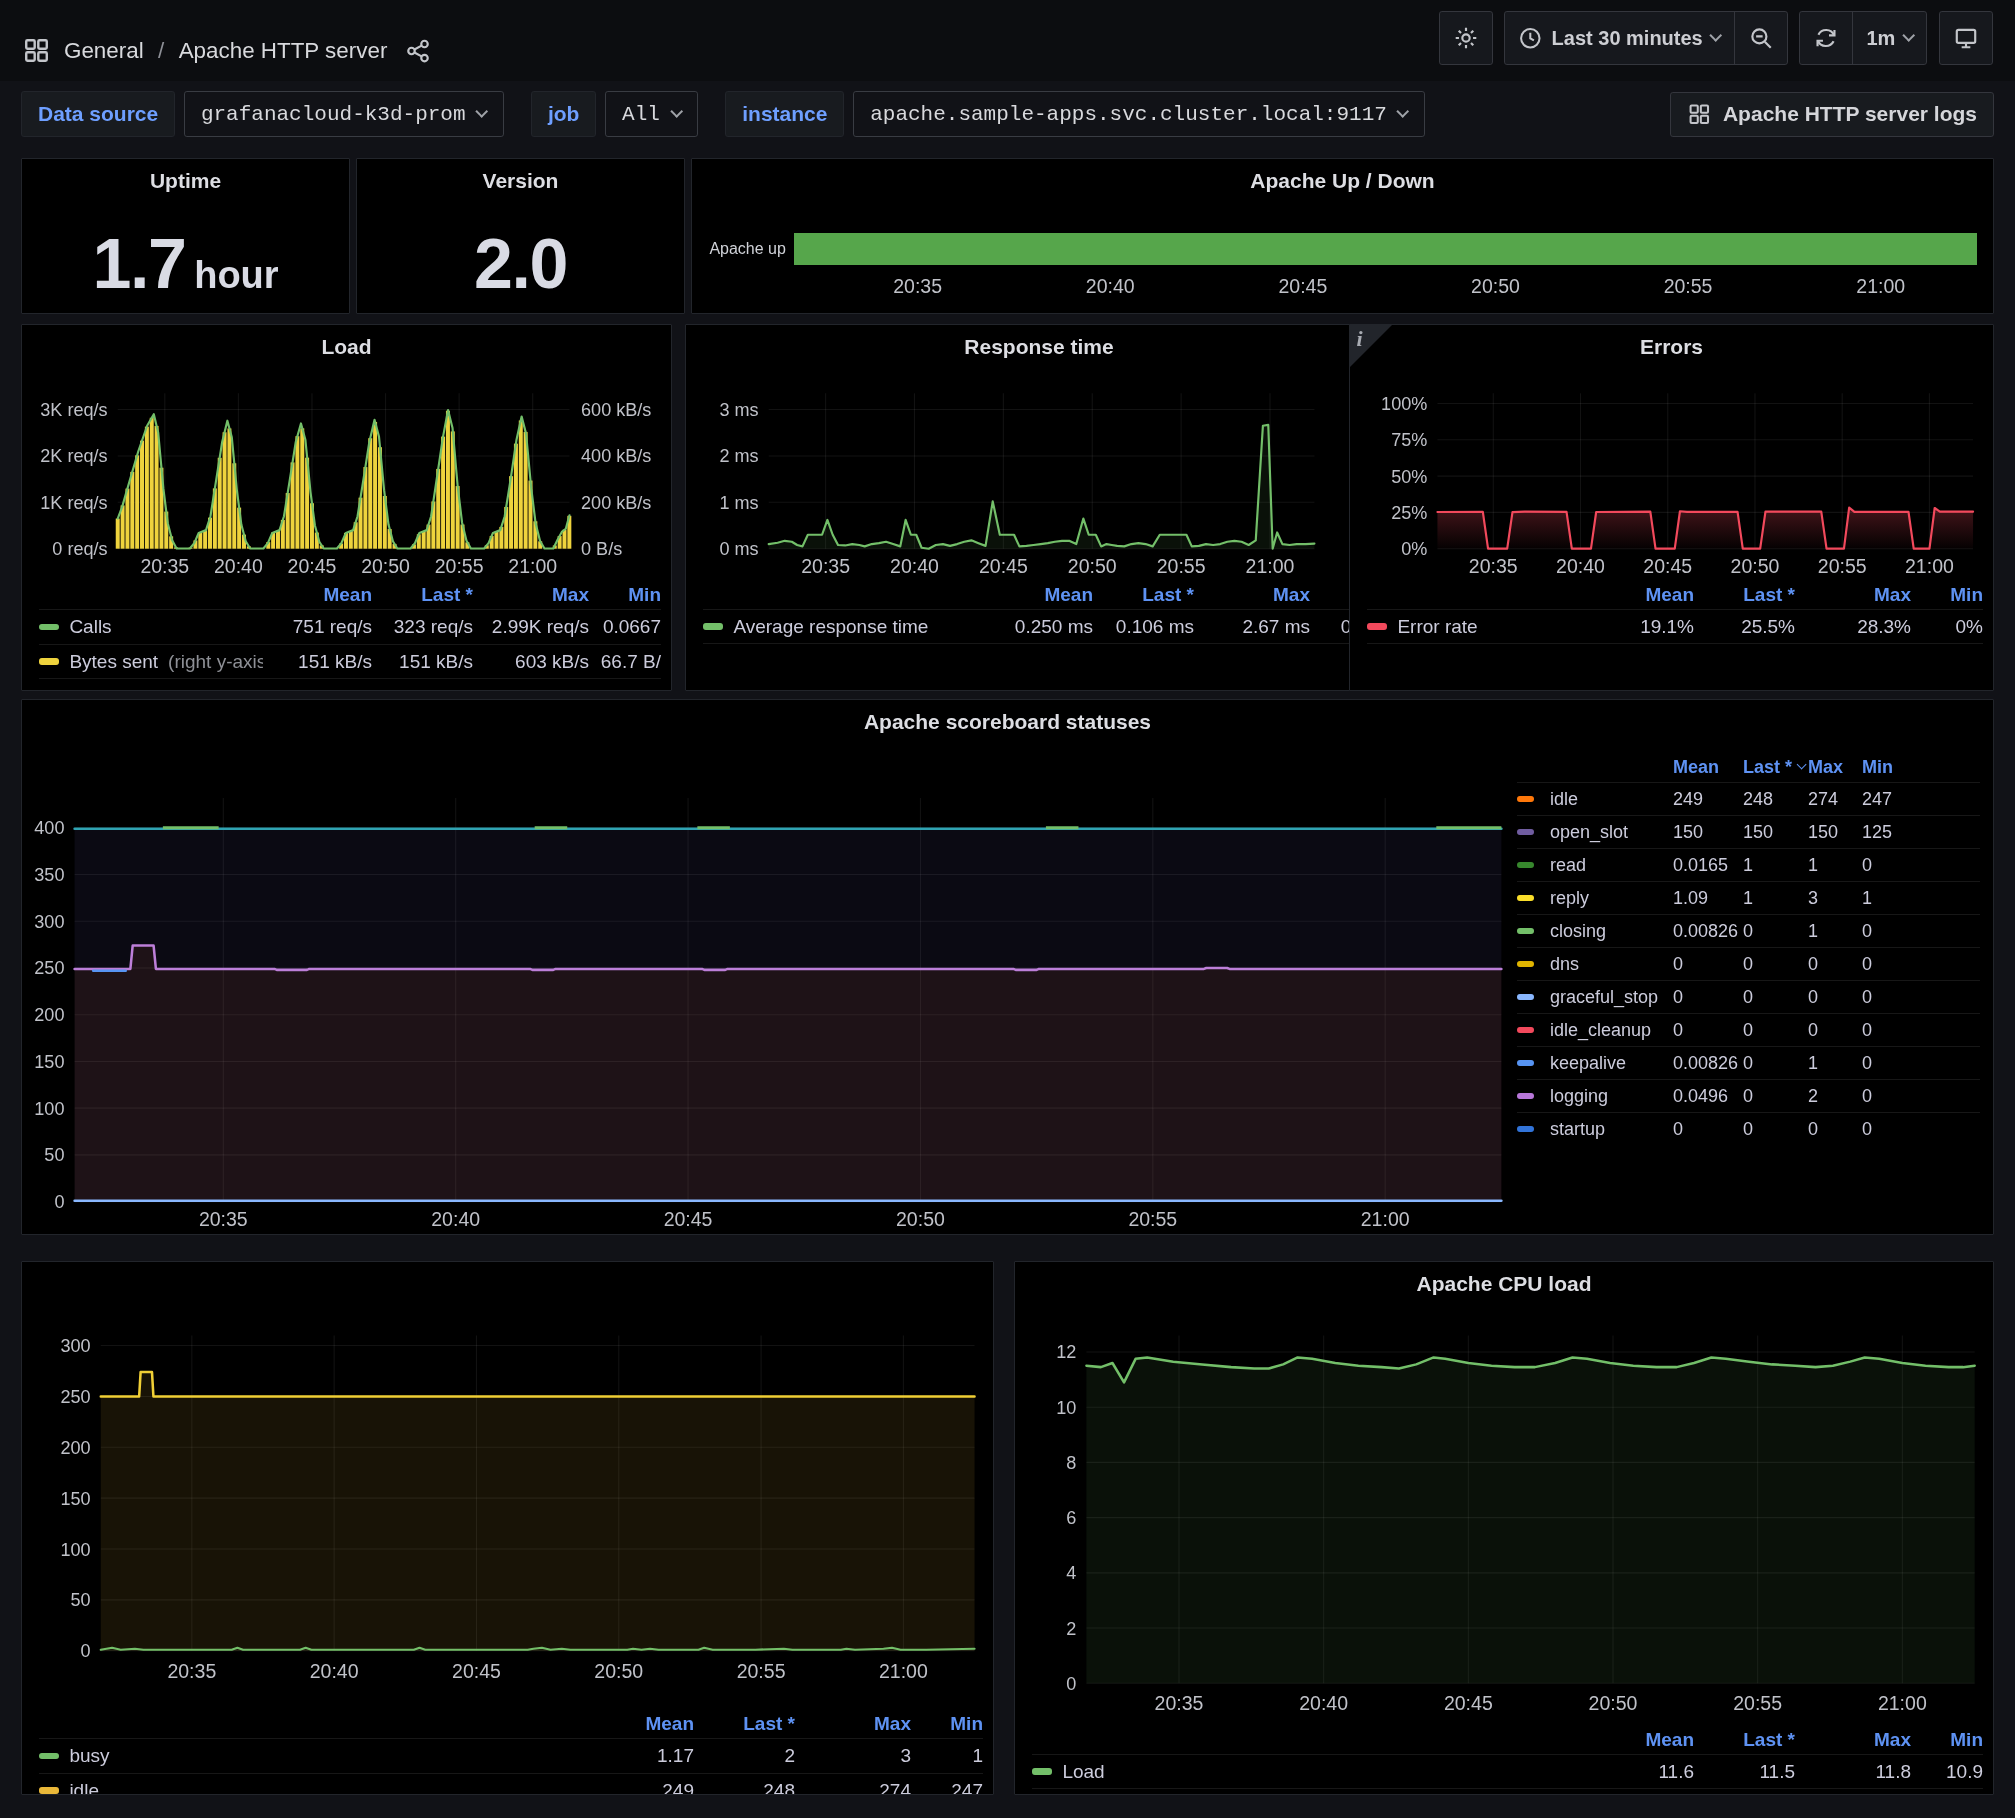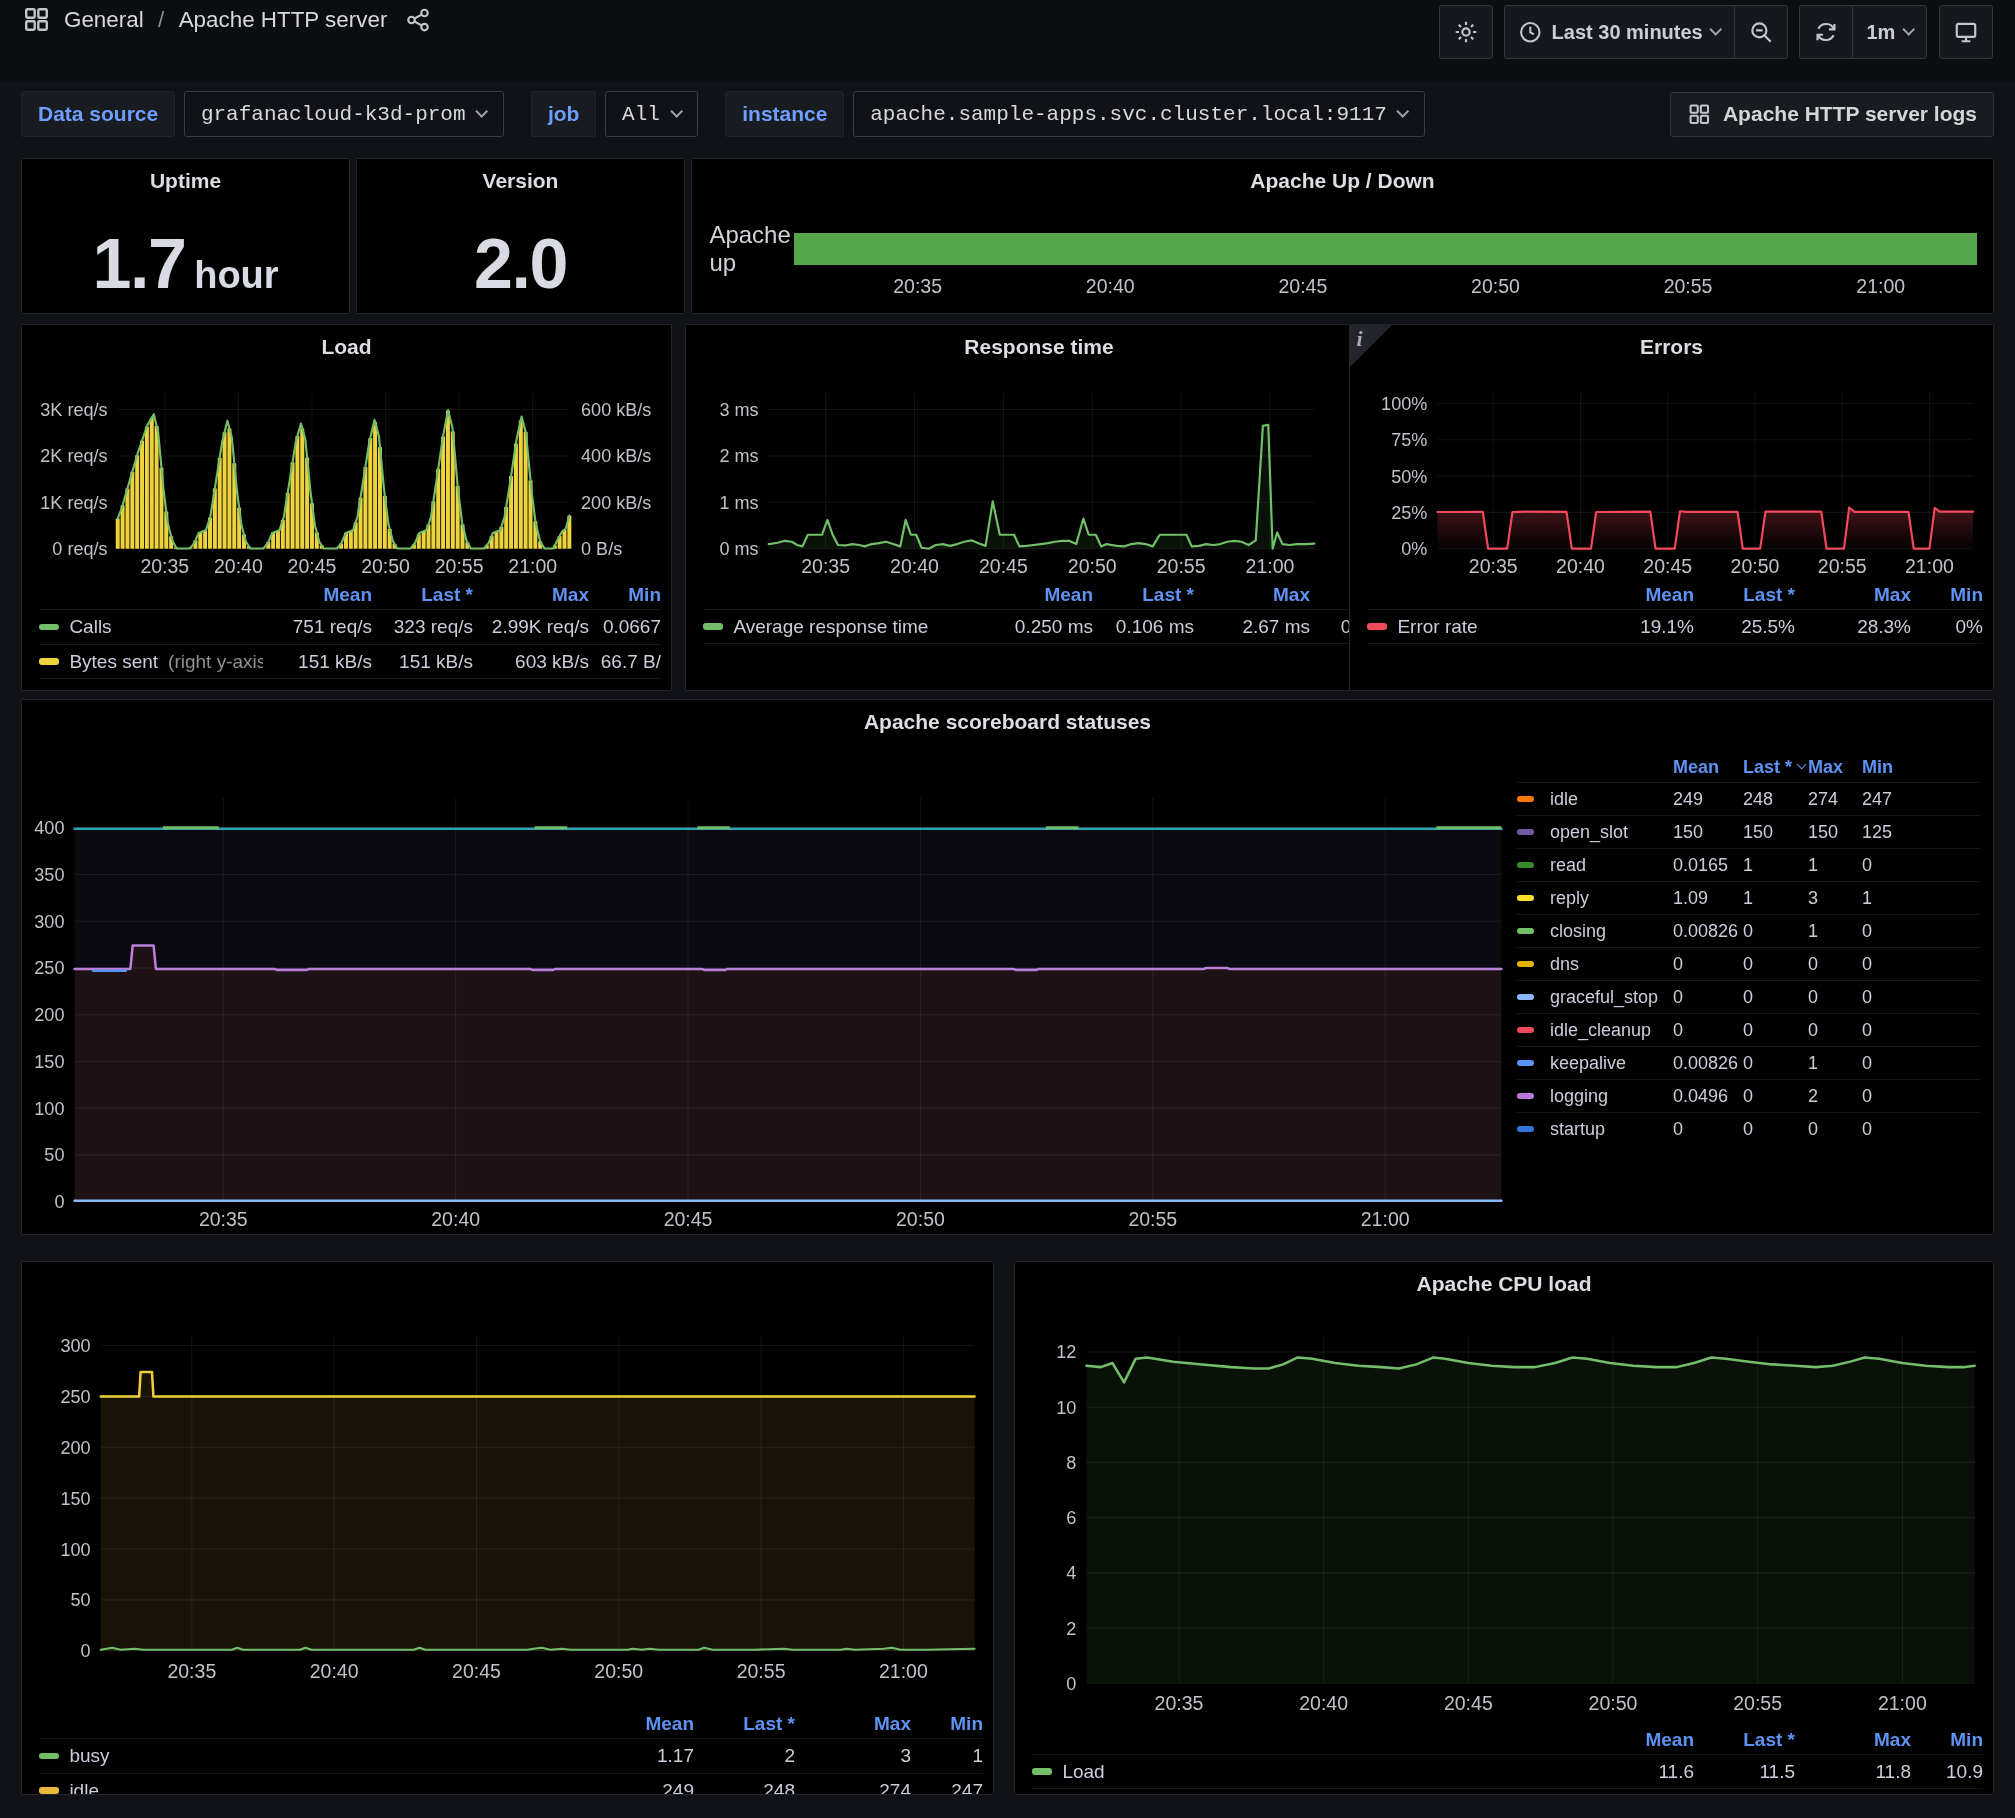--- a/index.html
+++ b/index.html
@@ -1,19 +1,19 @@
 <!DOCTYPE html>
 <html style="font-size:11.6px"><head>
 <meta charset="utf-8">
 <style>
   html,body{margin:0;padding:0;background:#111217;width:2015px;height:1819px;
     font-family:"Liberation Sans",sans-serif;color:#ccccdc;-webkit-font-smoothing:antialiased;}
   *{box-sizing:border-box}
   .topbar{position:absolute;left:0;top:0;width:2015px;height:81px;background:#0c0d10;
-    display:flex;align-items:flex-start;justify-content:space-between;padding:5px 22px;}
+    display:flex;align-items:flex-end;justify-content:space-between;padding:16px 22px;}
   .crumbs{display:flex;align-items:center;gap:13px;font-size:22.4px;color:#d8d9dd;}
   .crumbs .sep{color:#8e9097;margin:0 1.4px;}
   .icon-btn svg,.crumbs svg{display:block}
   .toolbar{display:flex;align-items:center;gap:11.6px;}
   .tgroup{display:flex;align-items:stretch;height:54px;background:#16181d;border:0.7px solid #34363d;border-radius:2.9px;overflow:hidden;}
   .tseg{display:flex;align-items:center;gap:8.7px;padding:0 13px;font-size:20px;font-weight:600;color:#cdced3;cursor:pointer;}
   .tseg + .tseg{border-left:0.7px solid #34363d;}
   .chev{width:9.4px;height:9.4px;border-right:2.2px solid #9fa2a8;border-bottom:2.2px solid #9fa2a8;
     transform:rotate(45deg) translate(-1.4px,-1.4px);display:inline-block;}
   .filters{position:absolute;left:21px;top:91px;width:1973px;height:46px;display:flex;align-items:center;gap:8.7px;}
@@ -44,21 +44,21 @@
   .lg-note{color:#8e9096;}
   .legend-right{position:absolute;}
   .lgr-grid{display:grid;grid-template-columns:33px 123px 70px 65px 54px 42px;align-items:center;}
   .lgr-head{height:30px;font-size:18px;font-weight:700;color:#5e92f3;}
   .lgr-head > div{cursor:pointer;display:flex;align-items:center;gap:5.8px;}
   .lgr-row{height:33px;border-top:0.7px solid rgba(255,255,255,0.09);font-size:18px;color:#ccccdc;}
   .lgr-row > div{overflow:hidden;white-space:nowrap;}
   .schev{width:7.2px;height:7.2px;border-right:1.8px solid #5e92f3;border-bottom:1.8px solid #5e92f3;
     transform:rotate(45deg) translate(-1.4px,-1.4px);display:inline-block;}
   .updown-row{position:absolute;left:17.4px;right:16px;top:71px;height:38px;display:flex;align-items:center;}
-  .updown-label{width:85px;font-size:24px;color:#d0d2d8;}
+  .updown-label{width:85px;font-size:16px;color:#d0d2d8;}
   .updown-barwrap{position:relative;flex:1;height:100%;}
   .updown-bar{position:absolute;left:0;right:0;top:2.9px;height:32px;}
   .updown-ticks{position:absolute;left:0;right:0;top:45px;height:29px;}
   .updown-ticks span{position:absolute;transform:translateX(-50%);font-size:19.5px;color:#c0c2c9;}
   .info-corner{position:absolute;left:0;top:0;width:0;height:0;cursor:pointer;
     border-top:42px solid #22252b;border-right:42px solid transparent;}
   .info-corner i{position:absolute;left:6.5px;top:-41px;font-family:"Liberation Serif",serif;
     font-size:22px;font-style:italic;font-weight:700;color:#a8abb2;}
 </style>
 </head>

